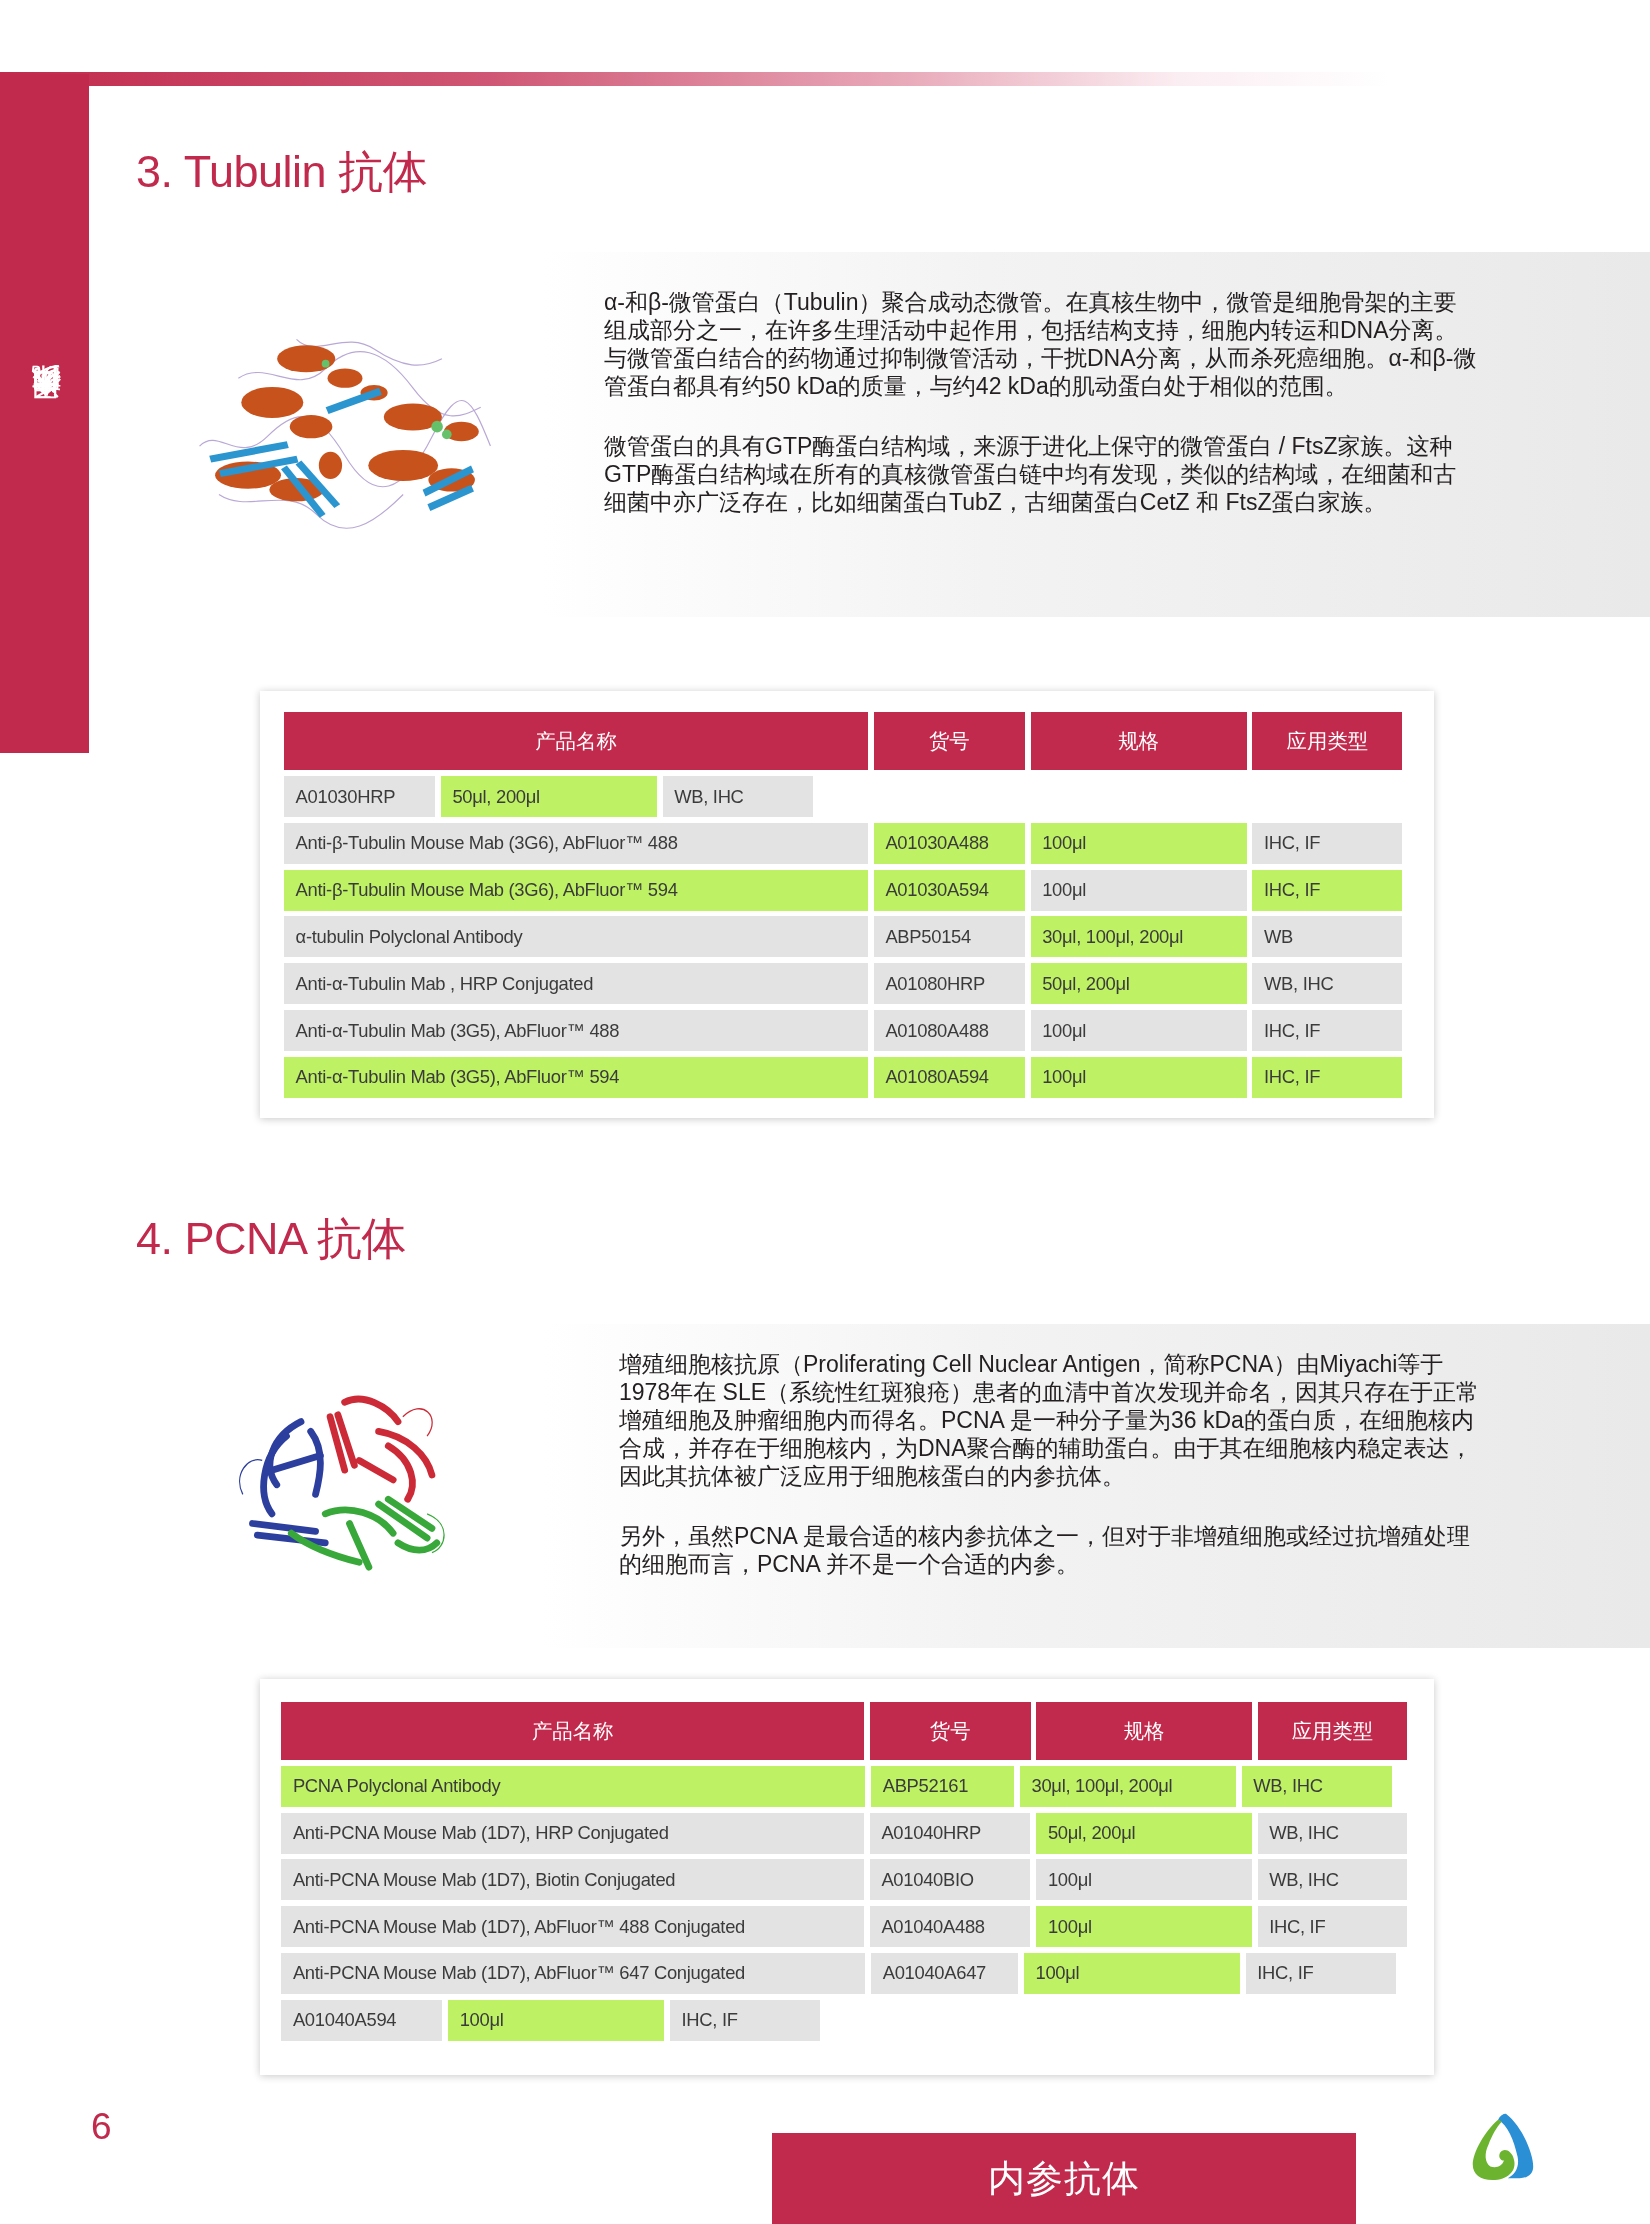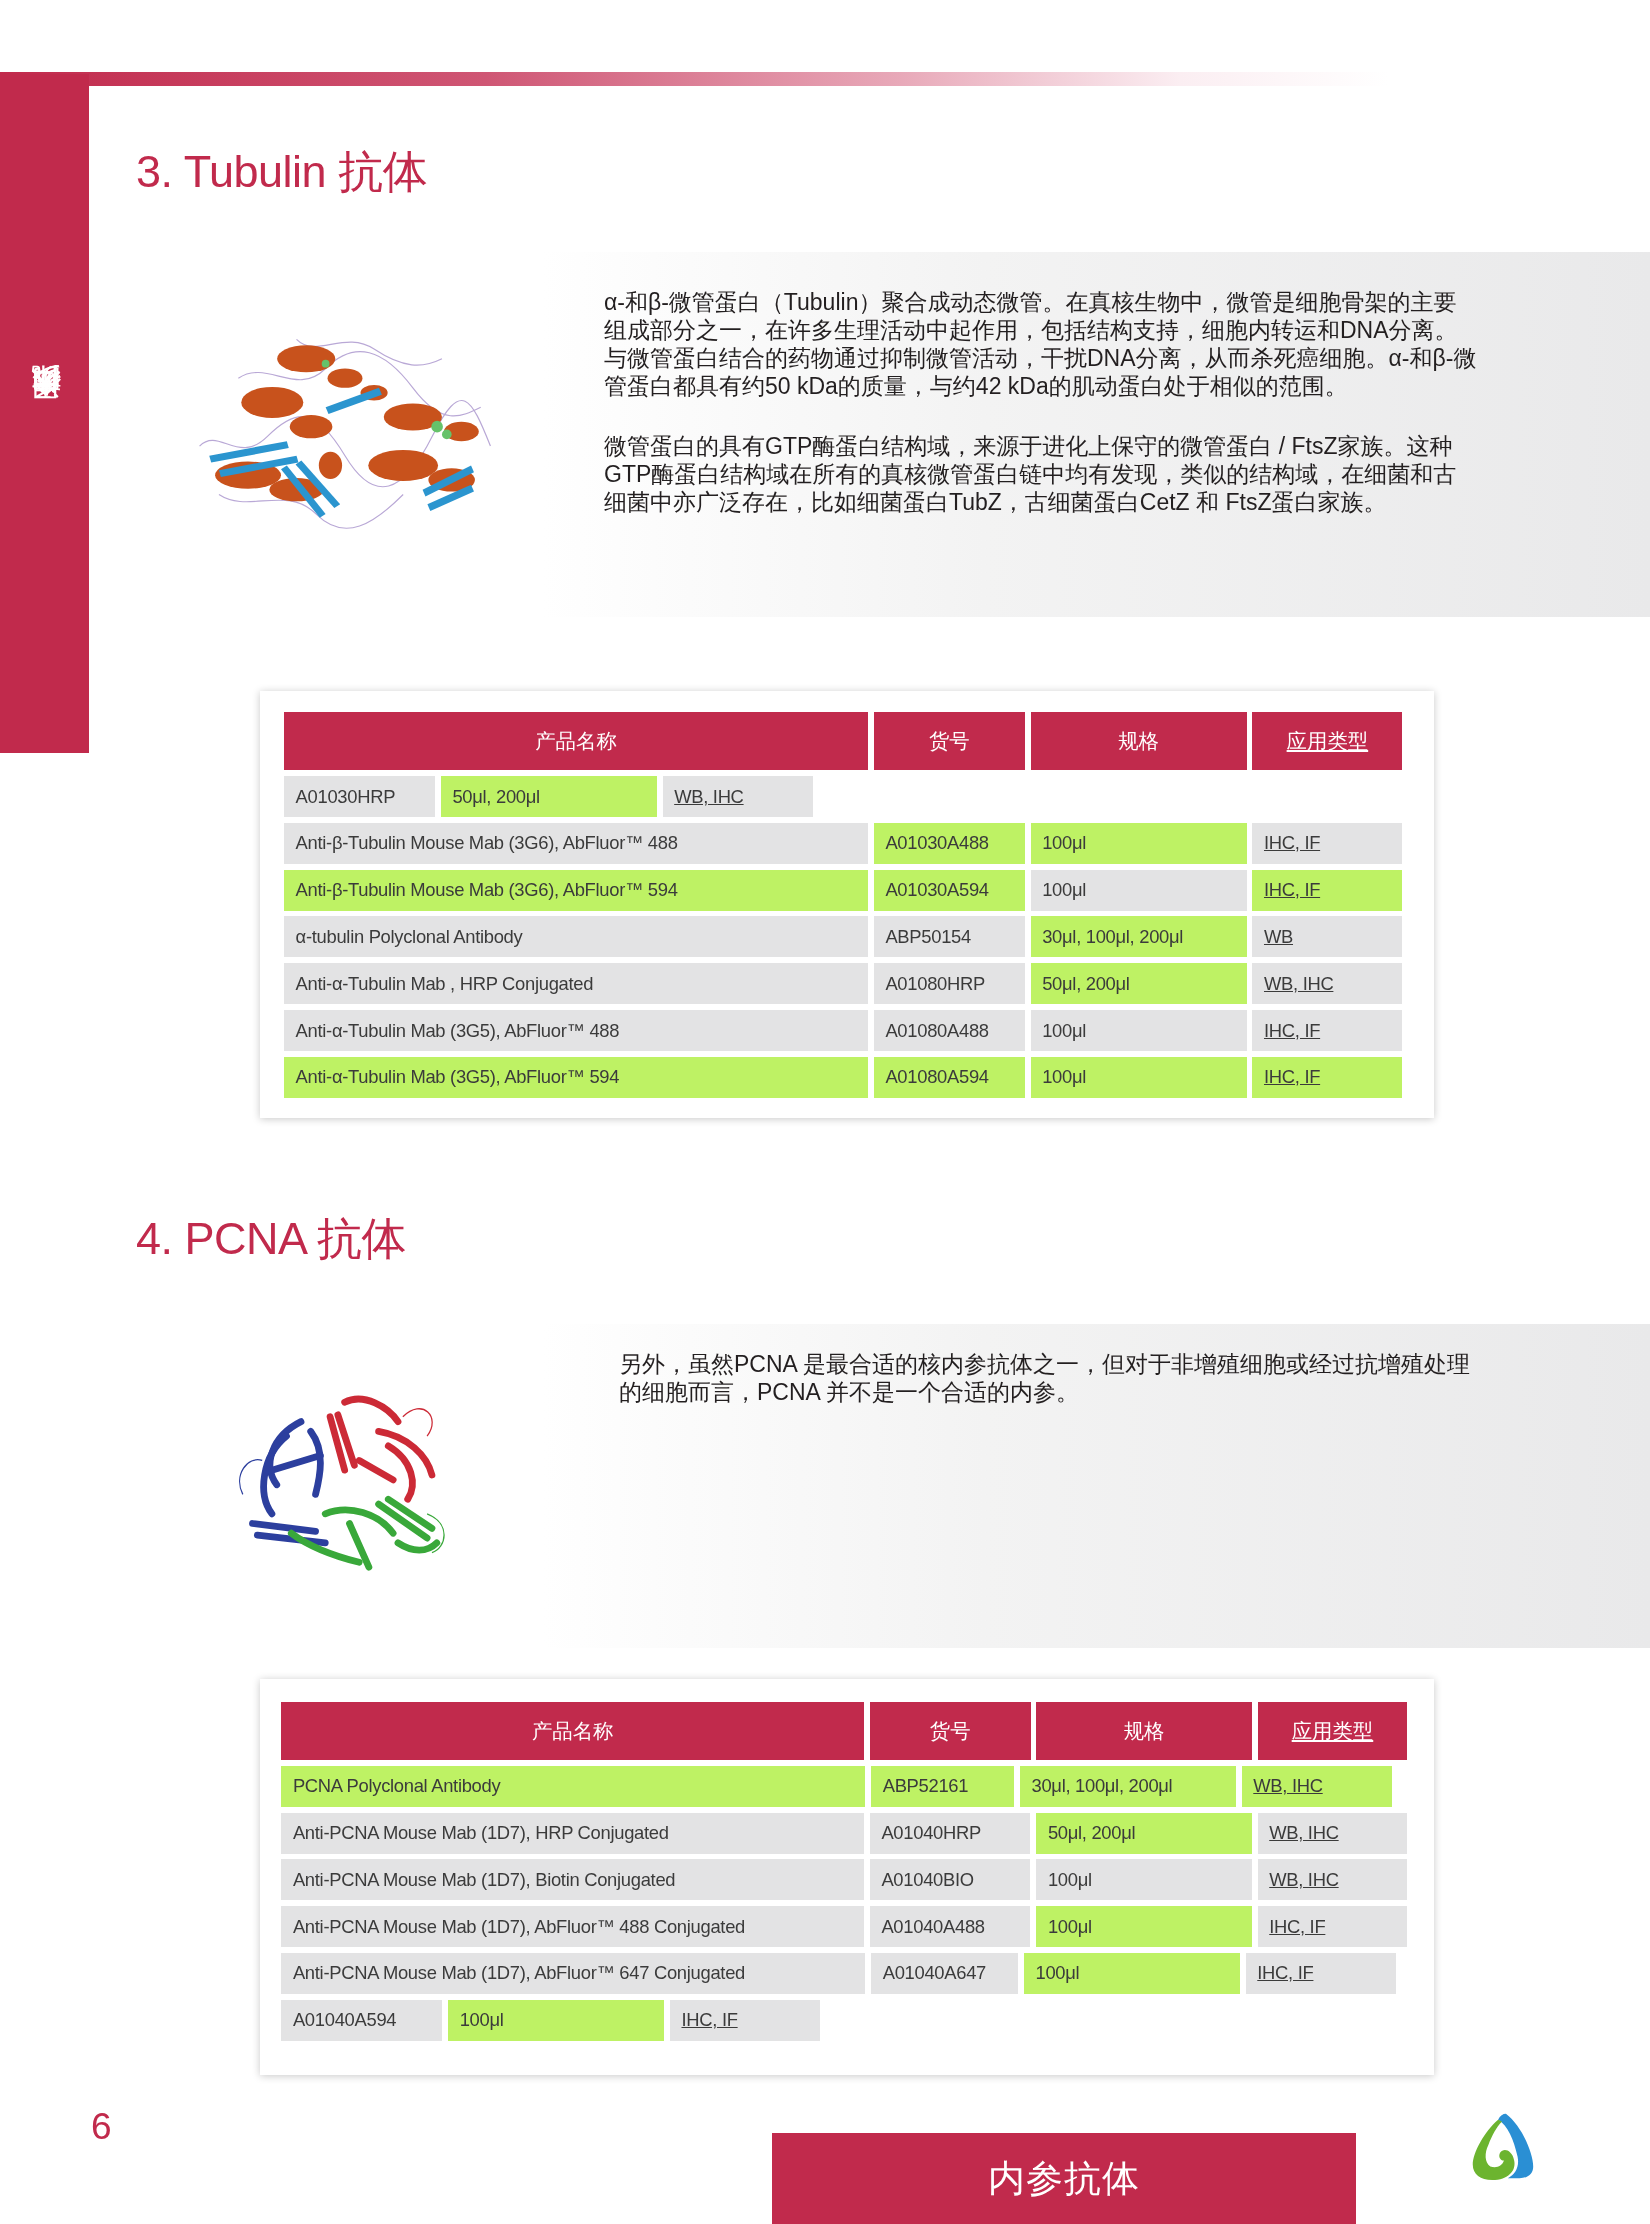--- a/index.html
+++ b/index.html
@@ -23,21 +23,21 @@
   .protein-img { position: absolute; }
 
   .table-card { position: absolute; left: 260px; width: 1174px; background: #ffffff;
     box-shadow: 0 1px 7.8px rgba(0,0,0,0.22); }
   .tbl { position: absolute; left: 24px; top: 21.3px; width: 1126px; }
   .tr { display: flex; gap: 5.8px; margin-bottom: 5.8px; }
   .th { background: #c12a4c; color: #ffffff; height: 58px; font-size: 20.4px;
     display: flex; align-items: center; justify-content: center; }
   .td { height: 41px; font-size: 18.4px; color: #3b3b3b; display: flex; align-items: center;
     padding-left: 11.6px; white-space: nowrap; letter-spacing: -0.3px; }
-  .c1 { width: 584px; } .c2 { width: 151px; } .c3 { width: 216px; } .c4 { width: 150px; text-decoration: underline; }
+  .c1 { width: 584px; } .c2 { width: 151px; } .c3 { width: 216px; } .c4 { width: 150px; }
   .shade-a { background: #e3e3e4; }
   .shade-b { background: #bef264; }
 
   .page-num { position: absolute; left: 91px; top: 2106px; color: #c12a4c; font-size: 37px; }
   .footer-tab { position: absolute; left: 772px; top: 2133px; width: 584px; height: 91px; background: #c12a4c;
     color: #ffffff; font-size: 37px; display: flex; align-items: center; justify-content: center; letter-spacing: 1px; }
   .logo { position: absolute; left: 1463px; top: 2106px; width: 78px; height: 78px; }
 </style>
 </head>
 <body>
@@ -181,20 +181,21 @@
     </g>
     <g fill="none" stroke-width="1.3">
       <path d="M10 120 C0 100 15 80 30 85" stroke="#2c3f9e"></path>
       <path d="M175 40 C195 20 215 40 200 60" stroke="#cc2a36"></path>
       <path d="M200 140 C225 150 220 175 205 180" stroke="#39a83a"></path>
     </g>
   </svg>
 </div>
 
 <div class="desc-text" style="left:619px; top:1350px; width:873px;">
+  <p>增殖细胞核抗原（Proliferating Cell Nuclear Antigen，简称PCNA）由Miyachi等于1978年在 SLE（系统性红斑狼疮）患者的血清中首次发现并命名，因其只存在于正常增殖细胞及肿瘤细胞内而得名。PCNA 是一种分子量为36 kDa的蛋白质，在细胞核内合成，并存在于细胞核内，为DNA聚合酶的辅助蛋白。由于其在细胞核内稳定表达，因此其抗体被广泛应用于细胞核蛋白的内参抗体。</p>
   <p>另外，虽然PCNA 是最合适的核内参抗体之一，但对于非增殖细胞或经过抗增殖处理的细胞而言，PCNA 并不是一个合适的内参。</p>
 </div>
 
 <div class="table-card" style="top:1679px; height:396px;">
   <div class="tbl" style="left:21.3px; top:23px;">
     <div class="tr">
       <div class="th c1">产品名称</div>
       <div class="th c2" style="width:161px;">货号</div>
       <div class="th c3">规格</div>
       <div class="th c4">应用类型</div>

